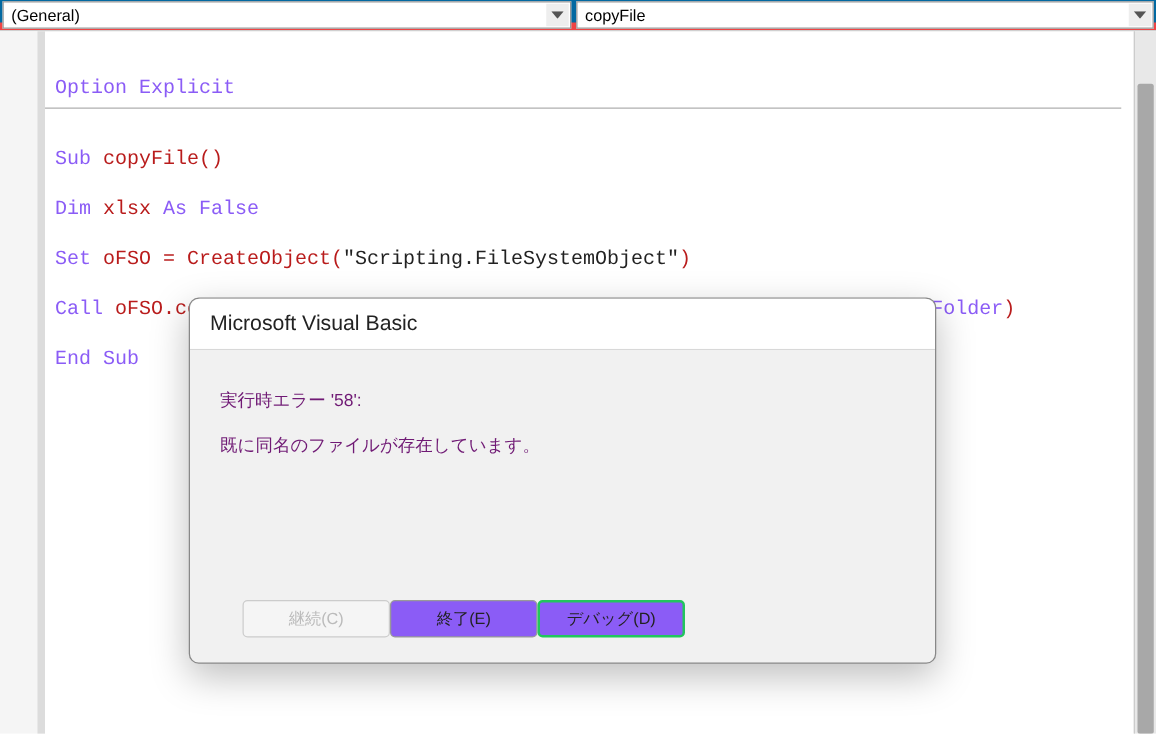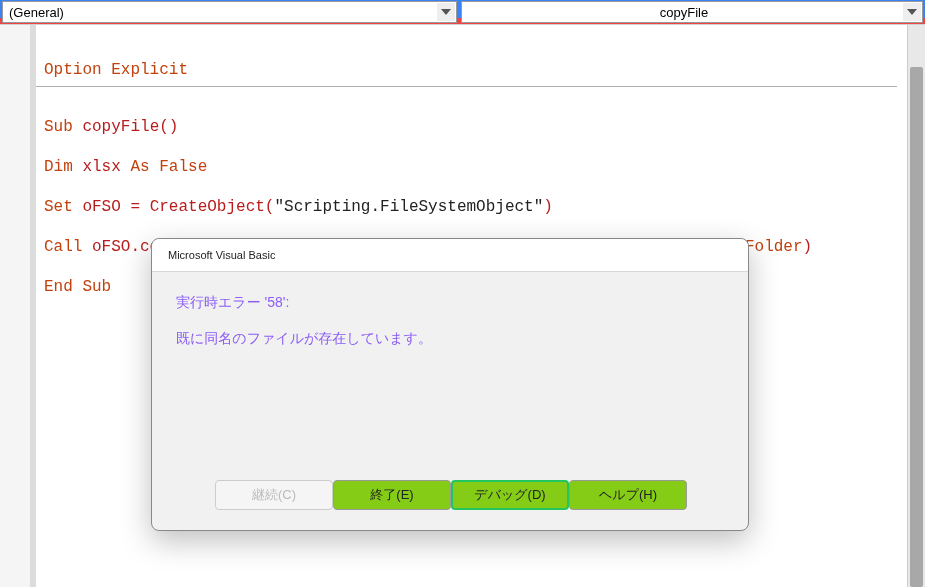--- a/index.html
+++ b/index.html
@@ -9,39 +9,39 @@
     font-size: 15px;
     background: #fff;
     width: 925px;
     height: 587px;
     overflow: hidden;
     position: relative;
   }
   .top-bar {
     display: flex;
     height: 24px;
-    background: #3b82f6;
+    background: #0369a1;
     border-bottom: 6px solid #ef4444;
   }
   .dropdown {
     position: relative;
     background: #fff;
     border: 1px solid #999;
     height: 22px;
     margin: 1px 2px;
     display: flex;
     align-items: center;
     padding: 0 22px 0 6px;
     font-family: "Meiryo", Arial, sans-serif;
     font-size: 13px;
     cursor: default;
     user-select: none;
   }
   .dropdown:first-child { flex: 0 0 455px; }
-  .dropdown:nth-child(2) { flex: 1 1 auto; justify-content: center; }
+  .dropdown:nth-child(2) { flex: 1 1 auto; }
   .dd-arrow {
     position: absolute;
     right: 1px; top: 1px;
     width: 18px; height: 18px;
     background: #eee;
     display: flex; align-items: center; justify-content: center;
   }
   .dd-arrow svg { width: 10px; height: 6px; }
 
   .editor-wrap {
@@ -67,21 +67,21 @@
     overflow: hidden;
   }
   .hr-rule {
     position: relative;
     left: -8px;
     width: calc(100% + 16px - 10px);
     border: none;
     border-top: 1px solid #b0b0b0;
     margin: 6px 0 10px 0;
   }
-  .kw { color: #c2410c; }
+  .kw { color: #8b5cf6; }
   .id { color: #b91c1c; }
   .str { color: #222; }
   .scrollbar-v {
     width: 18px;
     background: #e8e8e8;
     border-left: 1px solid #ccc;
     position: relative;
   }
   .scroll-thumb-v {
     position: absolute;
@@ -105,41 +105,40 @@
     box-shadow: 0 10px 30px rgba(0,0,0,0.25);
     display: flex;
     flex-direction: column;
     font-family: "Meiryo", "Segoe UI", Arial, sans-serif;
   }
   .dlg-title {
     background: #fff;
     border-bottom: 1px solid #d8d8d8;
     border-radius: 8px 8px 0 0;
     padding: 10px 16px;
-    font-size: 11px;
+    font-size: 17px;
     color: #222;
   }
   .dlg-body {
     flex: 1 1 auto;
-    padding: 4px 24px 0 24px;
+    padding: 32px 24px 0 24px;
     font-size: 14px;
-    color: #8b5cf6;
-    margin-top: 18px;
+    color: #701a75;
   }
   .dlg-body .line1 { margin-bottom: 18px; }
   .dlg-buttons {
     display: flex;
     padding: 14px 40px 20px 24px;
-    justify-content: center;
+    justify-content: flex-start;
     margin-left: 18px;
   }
   .dlg-btn {
     width: 118px;
     height: 30px;
-    background: #84cc16;
+    background: #8b5cf6;
     border: 1px solid #999;
     border-radius: 4px;
     font-family: "Meiryo", "Segoe UI", Arial, sans-serif;
     font-size: 13px;
     color: #222;
     display: inline-flex;
     align-items: center;
     justify-content: center;
     cursor: default;
     user-select: none;
@@ -198,15 +197,14 @@
 <div class="dialog">
   <div class="dlg-title">Microsoft Visual Basic</div>
   <div class="dlg-body">
     <div class="line1">実行時エラー '58':</div>
     <div class="line2">既に同名のファイルが存在しています。</div>
   </div>
   <div class="dlg-buttons">
     <div class="dlg-btn disabled">継続(C)</div>
     <div class="dlg-btn">終了(E)</div>
     <div class="dlg-btn primary">デバッグ(D)</div>
-    <div class="dlg-btn">ヘルプ(H)</div>
   </div>
 </div>
 
 </body></html>

